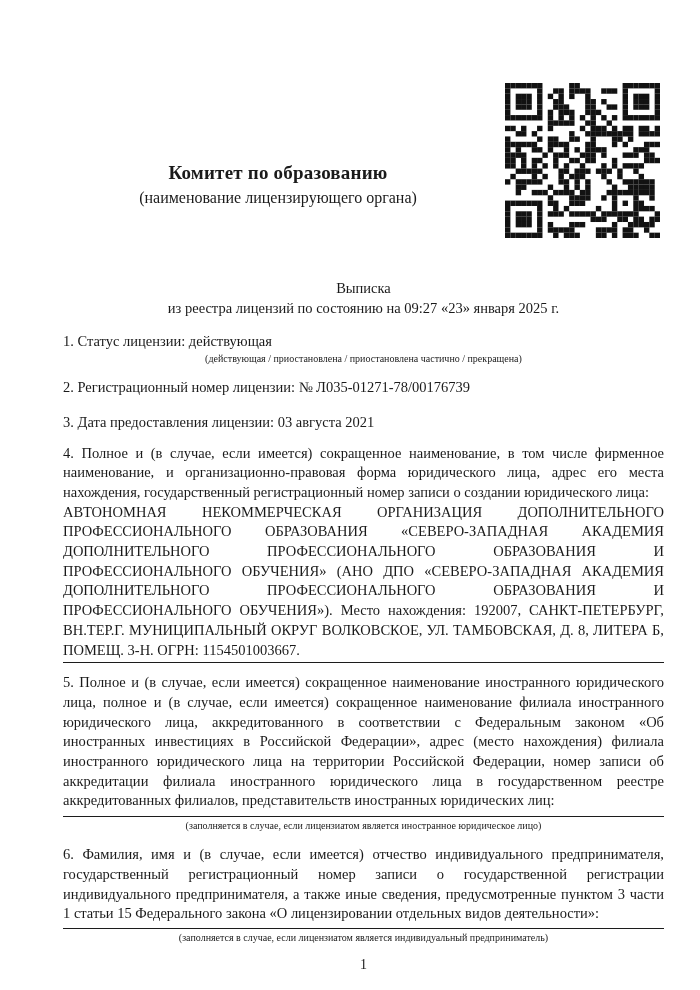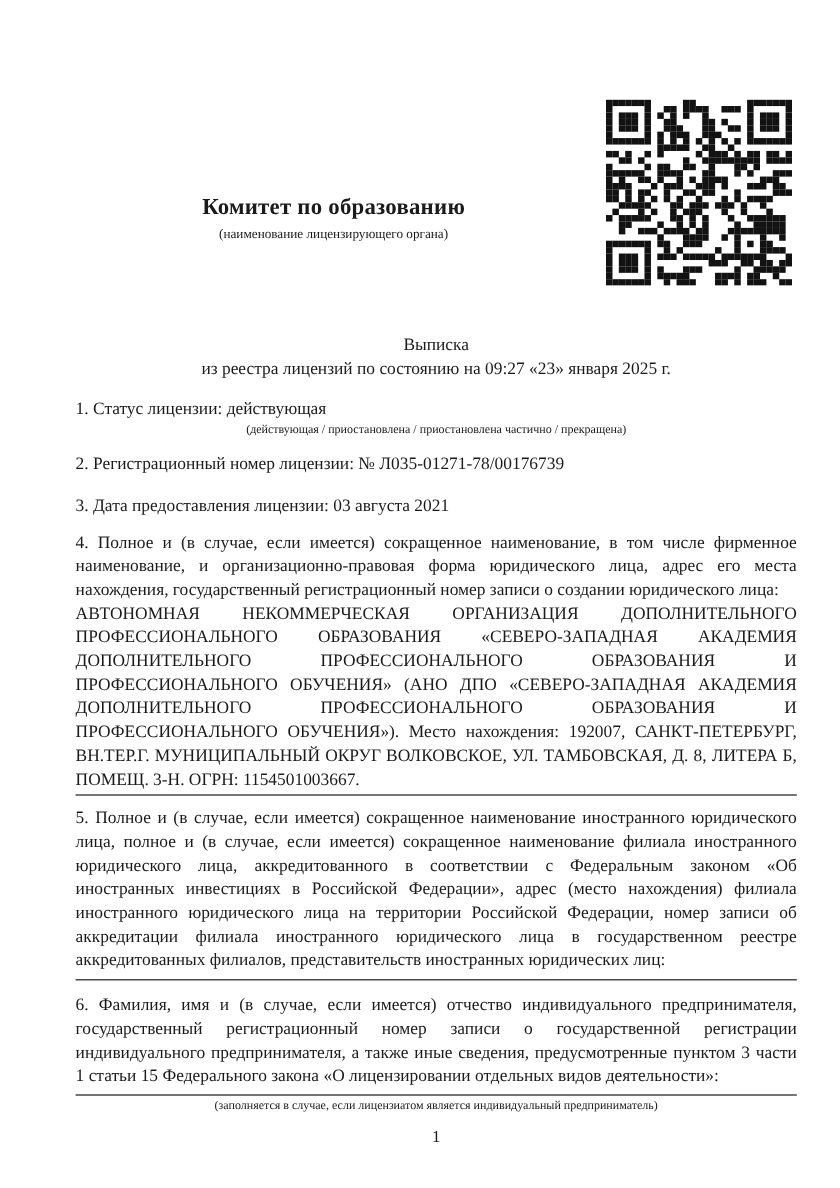--- a/index.html
+++ b/index.html
@@ -9,21 +9,21 @@
     font-family:"Liberation Serif","DejaVu Serif",serif;
     color:#1a1a1a;
     -webkit-font-smoothing:antialiased;
   }
   .page { position:relative; width:700px; height:990px; background:#fff; overflow:hidden; }
 
   .qr { position:absolute; left:505px; top:83px; width:155px; height:155px; }
 
   .org-header { position:absolute; left:63px; top:131px; width:430px; text-align:center;margin-top:31px; }
   .org-title { font-size:19px; font-weight:700; letter-spacing:.2px; }
-  .org-caption { font-size:11px; margin-top:5px; }
+  .org-caption { font-size:16px; margin-top:5px; }
 
   .doc { position:absolute; left:63px; top:279px; width:601px; font-size:14.5px; line-height:19.7px; }
   .center { text-align:center;font-family:Liberation Serif, serif; }
   .just { text-align:justify; }
   .caption { font-size:10px; line-height:14px; text-align:center; }
   .rule { border-top:1.6px solid #1c1c1c; height:0; }
 
   .sec-status   { margin-top:14px; }
   .sec-reg      { margin-top:12px; }
   .sec-date     { margin-top:15px; }
@@ -485,20 +485,21 @@
     <div class="sec-reg">2. Регистрационный номер лицензии: № Л035-01271-78/00176739</div>
 
     <div class="sec-date">3. Дата предоставления лицензии: 03 августа 2021</div>
 
     <div class="sec-legal just">4. Полное и (в случае, если имеется) сокращенное наименование, в том числе фирменное наименование, и организационно-правовая форма юридического лица, адрес его места нахождения, государственный регистрационный номер записи о создании юридического лица:</div>
     <div class="just">АВТОНОМНАЯ НЕКОММЕРЧЕСКАЯ ОРГАНИЗАЦИЯ ДОПОЛНИТЕЛЬНОГО ПРОФЕССИОНАЛЬНОГО ОБРАЗОВАНИЯ «СЕВЕРО-ЗАПАДНАЯ АКАДЕМИЯ ДОПОЛНИТЕЛЬНОГО ПРОФЕССИОНАЛЬНОГО ОБРАЗОВАНИЯ И ПРОФЕССИОНАЛЬНОГО ОБУЧЕНИЯ» (АНО ДПО «СЕВЕРО-ЗАПАДНАЯ АКАДЕМИЯ ДОПОЛНИТЕЛЬНОГО ПРОФЕССИОНАЛЬНОГО ОБРАЗОВАНИЯ И ПРОФЕССИОНАЛЬНОГО ОБУЧЕНИЯ»). Место нахождения: 192007, САНКТ-ПЕТЕРБУРГ, ВН.ТЕР.Г. МУНИЦИПАЛЬНЫЙ ОКРУГ ВОЛКОВСКОЕ, УЛ. ТАМБОВСКАЯ, Д. 8, ЛИТЕРА Б, ПОМЕЩ. 3-Н. ОГРН: 1154501003667.</div>
     <div class="rule rule-1"></div>
 
     <div class="sec-foreign just">5. Полное и (в случае, если имеется) сокращенное наименование иностранного юридического лица, полное и (в случае, если имеется) сокращенное наименование филиала иностранного юридического лица, аккредитованного в соответствии с Федеральным законом «Об иностранных инвестициях в Российской Федерации», адрес (место нахождения) филиала иностранного юридического лица на территории Российской Федерации, номер записи об аккредитации филиала иностранного юридического лица в государственном реестре аккредитованных филиалов, представительств иностранных юридических лиц:</div>
     <div class="rule rule-2"></div>
+    <div class="caption cap-rule">(заполняется в случае, если лицензиатом является иностранное юридическое лицо)</div>
 
     <div class="sec-indiv just">6. Фамилия, имя и (в случае, если имеется) отчество индивидуального предпринимателя, государственный регистрационный номер записи о государственной регистрации индивидуального предпринимателя, а также иные сведения, предусмотренные пунктом 3 части 1 статьи 15 Федерального закона «О лицензировании отдельных видов деятельности»:</div>
     <div class="rule rule-3"></div>
     <div class="caption cap-rule">(заполняется в случае, если лицензиатом является индивидуальный предприниматель)</div>
 
     <div class="pageno">1</div>
 
   </div>
 </div>
 

